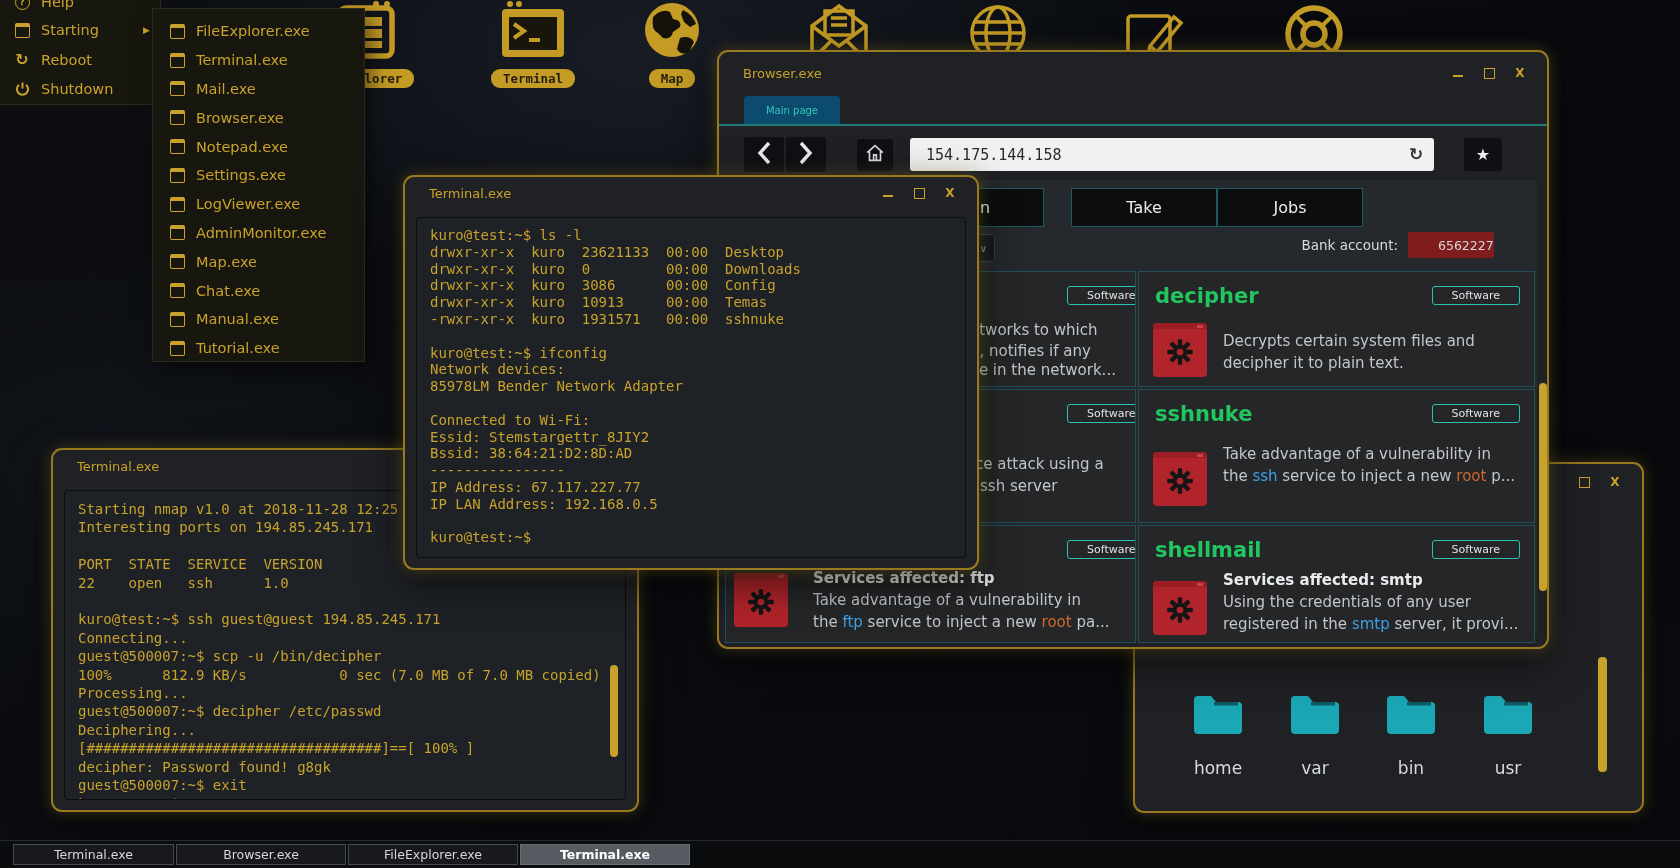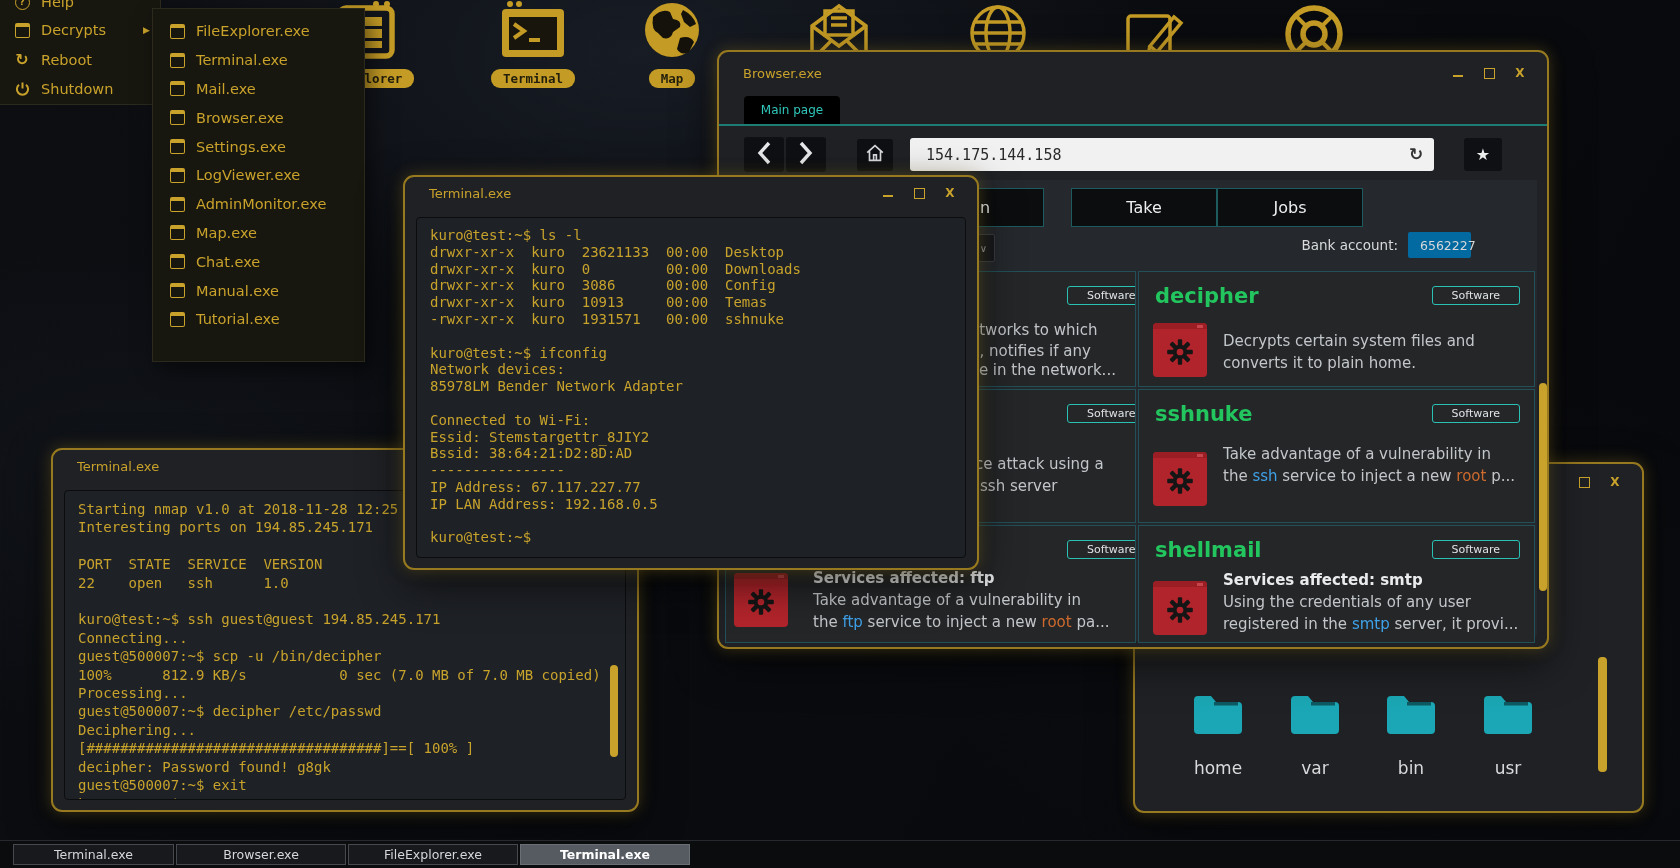--- a/index.html
+++ b/index.html
@@ -44,38 +44,38 @@
   #programs-submenu{position:absolute;left:152px;top:8px;width:213px;height:354px;background:#17160f;
     border:1px solid #2c2a1d;box-sizing:border-box;padding-top:8px;z-index:3;box-shadow:6px 8px 20px rgba(0,0,0,.5);}
   #programs-submenu .menu-row{position:relative;height:28.8px;padding-left:14px;font-size:14.5px;}
   
   .dicon{position:absolute;z-index:1;text-align:center;cursor:pointer;}
   .dicon .pill{display:inline-block;margin-top:3px;background:#c49b25;color:#231f0d;border-radius:9px;
     font:bold 12.5px/19px "DejaVu Sans Mono",monospace;padding:0 12px;}
   
   #win-browser{left:717px;top:50px;width:828px;height:595px;z-index:5;}
   #win-browser .titlebar{height:42px;}
-  .b-tab{position:absolute;left:25px;top:44px;width:96px;height:28px;background:#000000;color:#2fc7ba;
-    font-size:12px;display:flex;align-items:center;justify-content:center;border-radius:4px 4px 0 0;cursor:pointer;}
+  .b-tab{position:absolute;left:25px;top:44px;width:96px;height:28px;background:#0c4a6e;color:#2fc7ba;
+    font-size:10px;display:flex;align-items:center;justify-content:center;border-radius:4px 4px 0 0;cursor:pointer;}
   .b-tabline{position:absolute;left:0;right:0;top:72px;height:2px;background:#1d7d74;}
   .nav-btn{position:absolute;background:#0e1013;border-radius:3px;display:flex;align-items:center;justify-content:center;cursor:pointer;}
   #btn-back{left:25px;top:85px;width:40px;height:35px;}
   #btn-forward{left:67px;top:85px;width:40px;height:35px;}
   #btn-home{left:138px;top:87px;width:36px;height:32px;}
   #address-bar{position:absolute;left:191px;top:86px;width:524px;height:33px;background:#f1f1f1;border:none;border-radius:3px;
     box-sizing:border-box;padding:0 34px 0 16px;font:15px "DejaVu Sans Mono",monospace;color:#2b2b2b;}
   #btn-refresh{position:absolute;left:684px;top:88px;width:26px;height:28px;background:transparent;display:flex;align-items:center;justify-content:center;
     color:#333;font-size:17px;font-weight:bold;cursor:pointer;}
   #btn-bookmark{left:745px;top:86px;width:38px;height:33px;color:#eceded;font-size:16px;}
   .b-content{position:absolute;left:6px;top:128px;width:812px;height:461px;background:#25282c;border-radius:0 0 8px 8px;}
   .site-tab{position:absolute;top:8px;height:39px;box-sizing:border-box;background:#0b0d0f;border:1px solid #1d5a5e;
     color:#eceeef;font-size:16px;display:flex;align-items:center;justify-content:center;cursor:pointer;}
   .bank-label{position:absolute;right:139px;top:57px;font-size:13.5px;color:#d8dadc;}
-  .bank-value{position:absolute;left:683px;top:52px;width:63px;height:26px;background:#0369a1;border-radius:2px;
-    color:#d5d7d9;font-size:12.5px;display:flex;align-items:center;padding-left:12px;box-sizing:border-box;}
+  .bank-value{position:absolute;left:683px;top:52px;width:86px;height:26px;background:#7f1d1d;border-radius:2px;
+    color:#d5d7d9;font-size:12.5px;display:flex;align-items:center;padding-left:30px;box-sizing:border-box;}
   .filter-dd{position:absolute;left:212px;top:54px;width:58px;height:28px;background:#17191d;border:1px solid #3a3d42;border-radius:2px;
     color:#9aa0a5;font-size:10px;display:flex;align-items:center;justify-content:flex-end;padding-right:7px;box-sizing:border-box;cursor:pointer;}
   #shop-cards{position:absolute;left:0px;top:91px;width:816px;height:372px;}
   .card{position:absolute;background:#242628;border:1px solid #215058;box-sizing:border-box;overflow:hidden;cursor:pointer;}
   .pos-c0{left:0px;width:411px;}
   .pos-c1{left:413px;width:397px;}
   .pos-r0{top:0px;height:116px;}
   .pos-r1{top:118px;height:134px;}
   .pos-r2{top:254px;height:118px;}
   .card-title{position:absolute;left:16px;top:12px;font-size:21px;font-weight:bold;color:#22c55e;}
@@ -209,21 +209,21 @@
       <div class="menu-row">
         <span class="mi">
           <span class="icon-help-c">?</span>
         </span>
         <span>Help</span>
       </div>
       <div class="menu-row">
         <span class="mi">
           <span class="icon-window"></span>
         </span>
-        <span>Decrypts</span>
+        <span>Starting</span>
         <span class="submenu-arrow">▶</span>
       </div>
       <div class="menu-row">
         <span class="mi">
           <span class="icon-reboot">↻</span>
         </span>
         <span>Reboot</span>
       </div>
       <div class="menu-row">
         <span class="mi">
@@ -252,20 +252,26 @@
         <span class="mi">
           <span class="icon-window"></span>
         </span>
         <span>Mail.exe</span>
       </div>
       <div class="menu-row">
         <span class="mi">
           <span class="icon-window"></span>
         </span>
         <span>Browser.exe</span>
+      </div>
+      <div class="menu-row">
+        <span class="mi">
+          <span class="icon-window"></span>
+        </span>
+        <span>Notepad.exe</span>
       </div>
       <div class="menu-row">
         <span class="mi">
           <span class="icon-window"></span>
         </span>
         <span>Settings.exe</span>
       </div>
       <div class="menu-row">
         <span class="mi">
           <span class="icon-window"></span>
@@ -398,21 +404,21 @@
                   <rect x="17.3" y="4" width="5.4" height="32" rx="1.2"></rect>
                   <rect x="17.3" y="4" width="5.4" height="32" rx="1.2" transform="rotate(45 20 20)"></rect>
                   <rect x="17.3" y="4" width="5.4" height="32" rx="1.2" transform="rotate(90 20 20)"></rect>
                   <rect x="17.3" y="4" width="5.4" height="32" rx="1.2" transform="rotate(135 20 20)"></rect>
                 </g>
                 <circle cx="20" cy="20" r="4.2" fill="#b2242b"></circle>
               </svg>
             </div>
             <div class="card-text" style="top: 58px;">
               <div class="card-line"><span>Decrypts certain system files and</span></div>
-              <div class="card-line"><span>converts it to plain home.</span></div>
+              <div class="card-line"><span>decipher it to plain text.</span></div>
             </div>
           </div>
           <div class="card pos-c0 pos-r1">
             <span class="badge leftcol">Software</span>
             <span class="frag" style="left: 249px; top: 65px;">ce attack using a</span>
             <span class="frag" style="left: 254px; top: 87px;">ssh server</span>
           </div>
           <div class="card pos-c1 pos-r1">
             <span class="badge right">Software</span>
             <div class="card-title">sshnuke</div>

